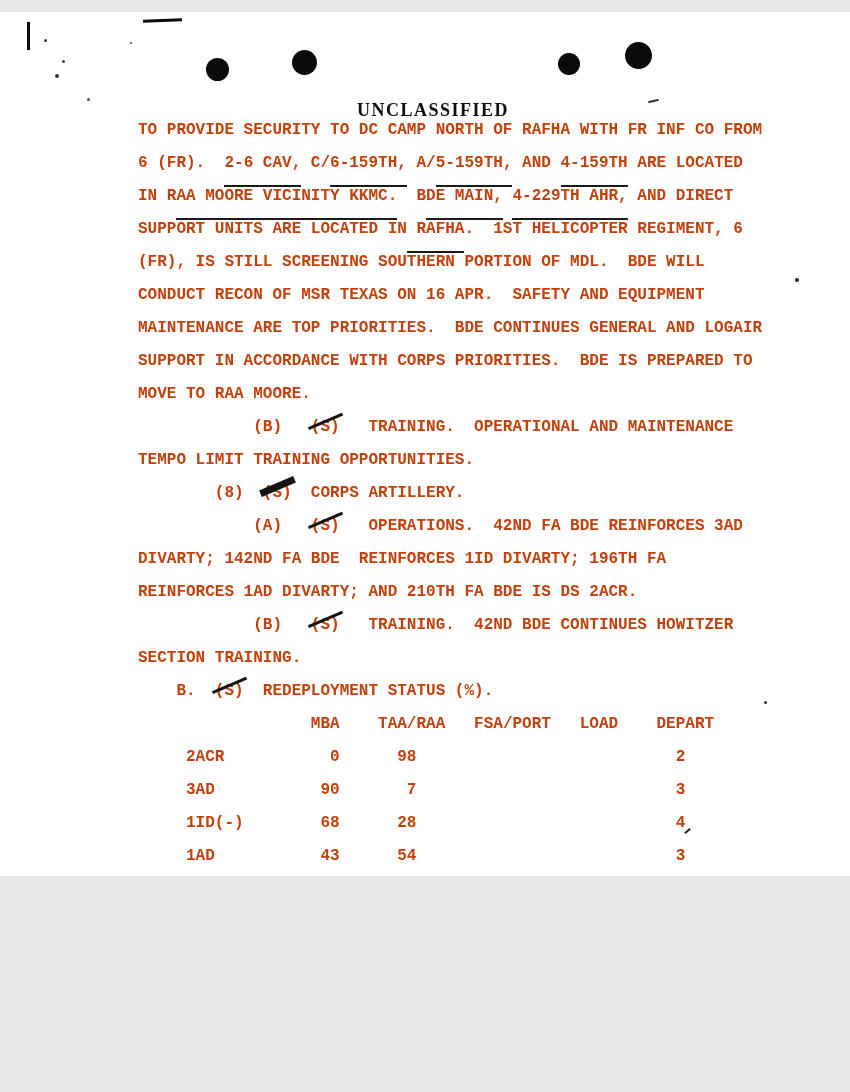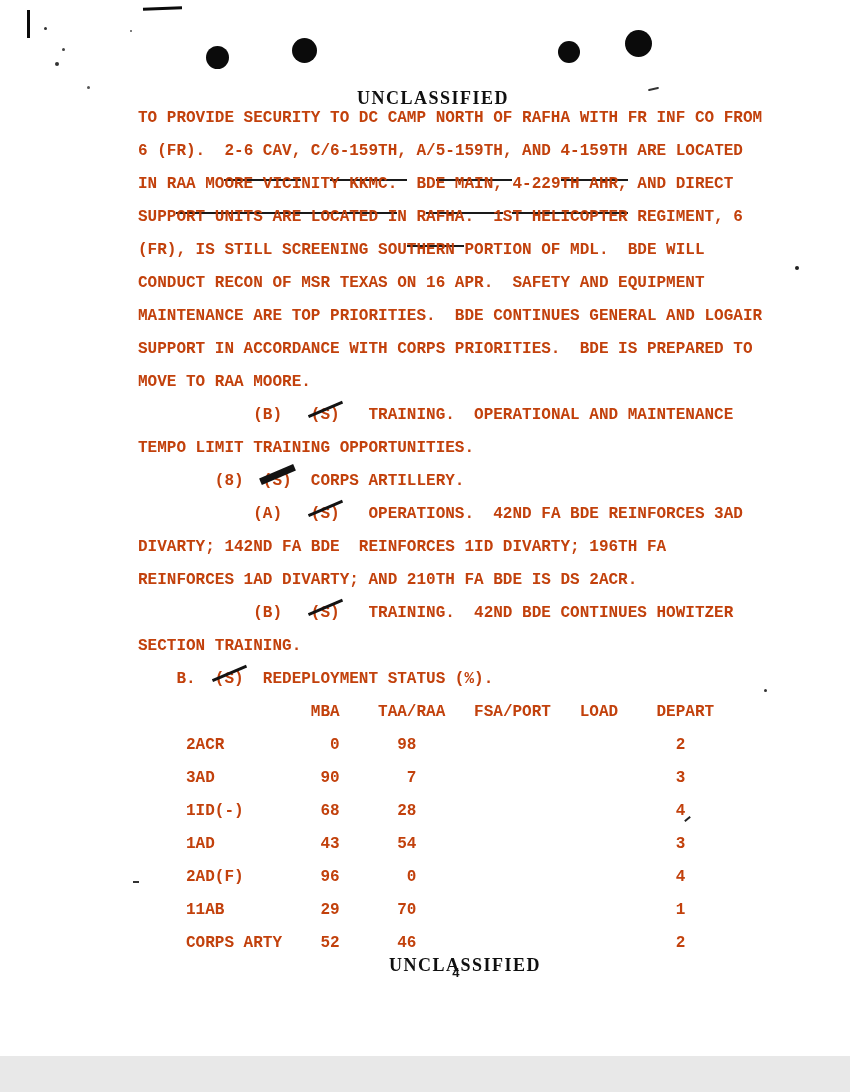--- a/index.html
+++ b/index.html
@@ -1,31 +1,31 @@
 <!DOCTYPE html>
 <html><head>
 <meta charset="utf-8">
 <style>
   html,body{margin:0;padding:0;background:#e8e8e8;}
   .page{
-    position:relative;width:850px;height:1056px;background:#ffffff;
+    position:relative;width:850px;height:864px;background:#ffffff;
     overflow:hidden;font-family:"Liberation Mono",monospace;color:#171717;
-    margin:0 auto;
+    margin:12px auto;
   }
   .classification{
     position:absolute;font-family:"Liberation Serif",serif;font-weight:700;
     font-size:18px;letter-spacing:1.5px;color:#101010;white-space:pre;
   }
   #doc-body{
     position:absolute;left:138px;top:102px;
     font-family:"Liberation Mono",monospace;
     font-size:16px;line-height:33px;font-weight:700;white-space:pre;color:#c2410c;
   }
   #doc-body .line{height:33px;}
-  .u{border-bottom:2px solid #1a1a1a;padding-bottom:19px;}
+  .u{border-bottom:2px solid #1a1a1a;padding-bottom:13px;}
   .redact{position:relative;display:inline-block;}
   .redact::after{
     content:"";position:absolute;left:-4px;right:-4px;top:9px;height:0;
     border-top:3px solid #131313;transform:rotate(-23deg);
   }
   .redact.heavy::after{border-top-width:7px;top:6px;}
   .artifact{position:absolute;background:#0b0b0b;}
   .round{border-radius:50%;}
   #page-number{
     position:absolute;font-family:"Liberation Mono",monospace;

